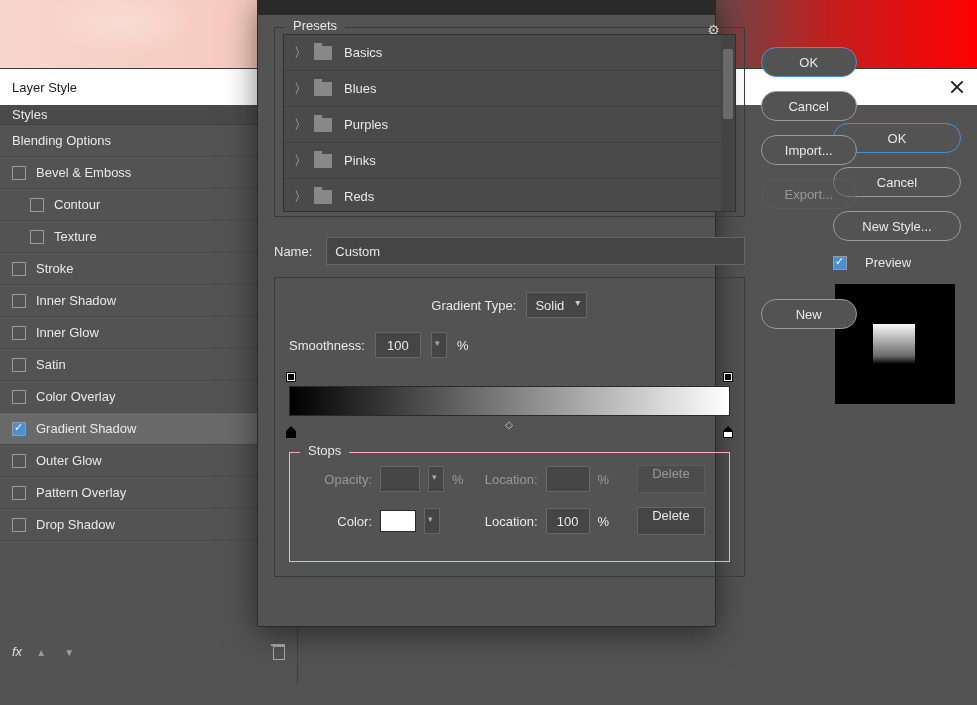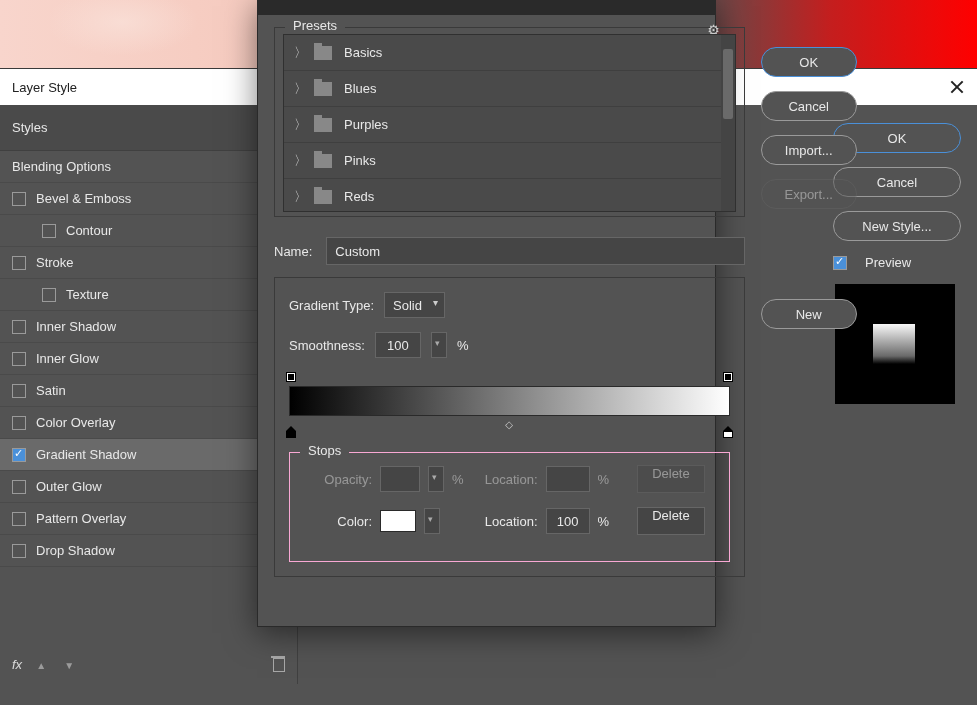--- a/index.html
+++ b/index.html
@@ -8,29 +8,29 @@
 .bg-art::before{content:"";position:absolute;left:50px;top:-10px;width:180px;height:80px;background:radial-gradient(ellipse at 40% 40%,#f9e0d8 0%,transparent 50%);opacity:.8}
 .layer-style-dialog{position:absolute;left:0;top:68px;width:977px;height:615px;background:#535353;border-top:1px solid #3a3a3a;z-index:1}
 .ls-titlebar{height:36px;background:#fff;color:#222;display:flex;align-items:center;padding:0 12px;justify-content:space-between}
 .ls-titlebar span{color:#222}
 .ls-close{width:16px;height:16px;position:relative;cursor:pointer}
 .ls-close::before,.ls-close::after{content:"";position:absolute;left:7px;top:0;width:2px;height:16px;background:#222}
 .ls-close::before{transform:rotate(45deg)}
 .ls-close::after{transform:rotate(-45deg)}
 .ls-body{display:flex;height:579px}
 .ls-left{width:298px;background:#535353;position:relative;border-right:1px solid #404040}
-.styles-hdr{height:46px;display:flex;align-items:center;padding:0 12px;background:#4a4a4a;border-bottom:1px solid #404040}
+.styles-hdr{height:20px;display:flex;align-items:center;padding:0 12px;background:#4a4a4a;border-bottom:1px solid #404040}
 .effect-item{height:32px;display:flex;align-items:center;padding:0 12px;border-bottom:1px solid #4a4a4a;cursor:pointer;position:relative}
-.effect-item.sub{padding-left:42px}
+.effect-item.sub{padding-left:30px}
 .effect-item.hasplus::after{content:"";position:absolute;right:12px;top:8px;width:16px;height:16px;border:1px solid #8a8a8a}
 .chk{width:14px;height:14px;border:1px solid #9a9a9a;margin-right:10px;background:#535353;position:relative}
 .chk.checked{background:#4a90d9}
 .chk.checked::after{content:"✓";position:absolute;left:1px;top:-2px;color:#fff;font-size:11px}
 .effect-item.active{background:#6a6a6a}
-.ls-left-footer{position:absolute;bottom:0;left:0;width:100%;height:40px;display:flex;align-items:center;padding:0 12px;gap:14px}
+.ls-left-footer{position:absolute;bottom:0;left:0;width:100%;height:40px;display:flex;padding:0 12px;gap:14px}
 .fx-icon{font-style:italic;opacity:.9}
 .arrow-up,.arrow-down{width:14px;height:14px;position:relative;opacity:.6}
 .arrow-up::before{content:"▲";color:#ccc;font-size:10px}
 .arrow-down::before{content:"▼";color:#ccc;font-size:10px}
 .trash{margin-left:auto;width:14px;height:16px;opacity:.7;position:relative}
 .trash::before{content:"";position:absolute;left:2px;top:2px;width:10px;height:12px;border:1px solid #ccc}
 .trash::after{content:"";position:absolute;left:0;top:0;width:14px;height:2px;background:#ccc}
 .ls-mid{flex:1;padding:20px;position:relative}
 .ls-right{width:160px;padding:18px 16px}
 .pill{width:128px;height:30px;border:1px solid #9a9a9a;border-radius:15px;background:#535353;display:flex;align-items:center;justify-content:center;margin-bottom:14px;cursor:pointer}
@@ -52,21 +52,21 @@
 .preset-row{height:36px;display:flex;align-items:center;padding:0 10px;gap:12px;border-bottom:1px solid #3f3f3f}
 .caret{width:8px;color:#ccc}
 .folder{width:18px;height:14px;background:#888;position:relative}
 .folder::before{content:"";position:absolute;left:0;top:-3px;width:8px;height:3px;background:#888}
 .preset-scroll{position:absolute;right:0;top:0;width:14px;height:100%;background:#444}
 .preset-scroll-thumb{position:absolute;right:2px;top:14px;width:10px;height:70px;background:#6a6a6a;border-radius:2px}
 .name-row{display:flex;align-items:center;gap:14px;margin:20px 0 12px}
 .name-input{flex:1;height:28px;background:#454545;border:1px solid #666;padding:0 8px;color:#e8e8e8}
 .grad-config{border:1px solid #3a3a3a;padding:14px;position:relative}
 .gtype-row,.smooth-row{display:flex;align-items:center;gap:10px;margin-bottom:14px}
-.gtype-row{}
+.gtype-row{justify-content:center}
 .dropdown{height:26px;background:#454545;border:1px solid #666;padding:0 22px 0 8px;position:relative;display:flex;align-items:center}
 .dropdown::after{content:"▾";position:absolute;right:6px;top:4px;color:#ccc;font-size:10px}
 .num-input{width:46px;height:26px;background:#454545;border:1px solid #666;text-align:center}
 .spinner{width:16px;height:26px;border:1px solid #666;background:#454545;position:relative}
 .spinner::before{content:"▾";position:absolute;left:3px;top:5px;font-size:9px;color:#aaa}
 .grad-bar-wrap{margin:12px 0 8px;position:relative;height:66px}
 .opacity-stops{position:absolute;top:0;left:0;right:0;height:10px}
 .ostop{position:absolute;top:0;width:10px;height:10px;background:#fff;border:1px solid #000}
 .ostop-inner{position:absolute;left:1px;top:1px;width:6px;height:6px;background:#000}
 .grad-bar{position:absolute;top:14px;left:0;right:0;height:30px;background:linear-gradient(90deg,#000 0%,#fff 100%);border:1px solid #2a2a2a}
@@ -105,27 +105,27 @@
           <span>Blending Options</span>
         </div>
       <div class="effect-item">
           <div class="chk"></div>
           <span>Bevel &amp; Emboss</span>
         </div>
       <div class="effect-item sub">
           <div class="chk"></div>
           <span>Contour</span>
         </div>
+      <div class="effect-item sub">
+          <div class="chk"></div>
+          <span>Texture</span>
+        </div>
       <div class="effect-item hasplus">
           <div class="chk"></div>
           <span>Stroke</span>
-        </div>
-      <div class="effect-item sub">
-          <div class="chk"></div>
-          <span>Texture</span>
         </div>
       <div class="effect-item hasplus">
           <div class="chk"></div>
           <span>Inner Shadow</span>
         </div>
       <div class="effect-item">
           <div class="chk"></div>
           <span>Inner Glow</span>
         </div>
       <div class="effect-item">

